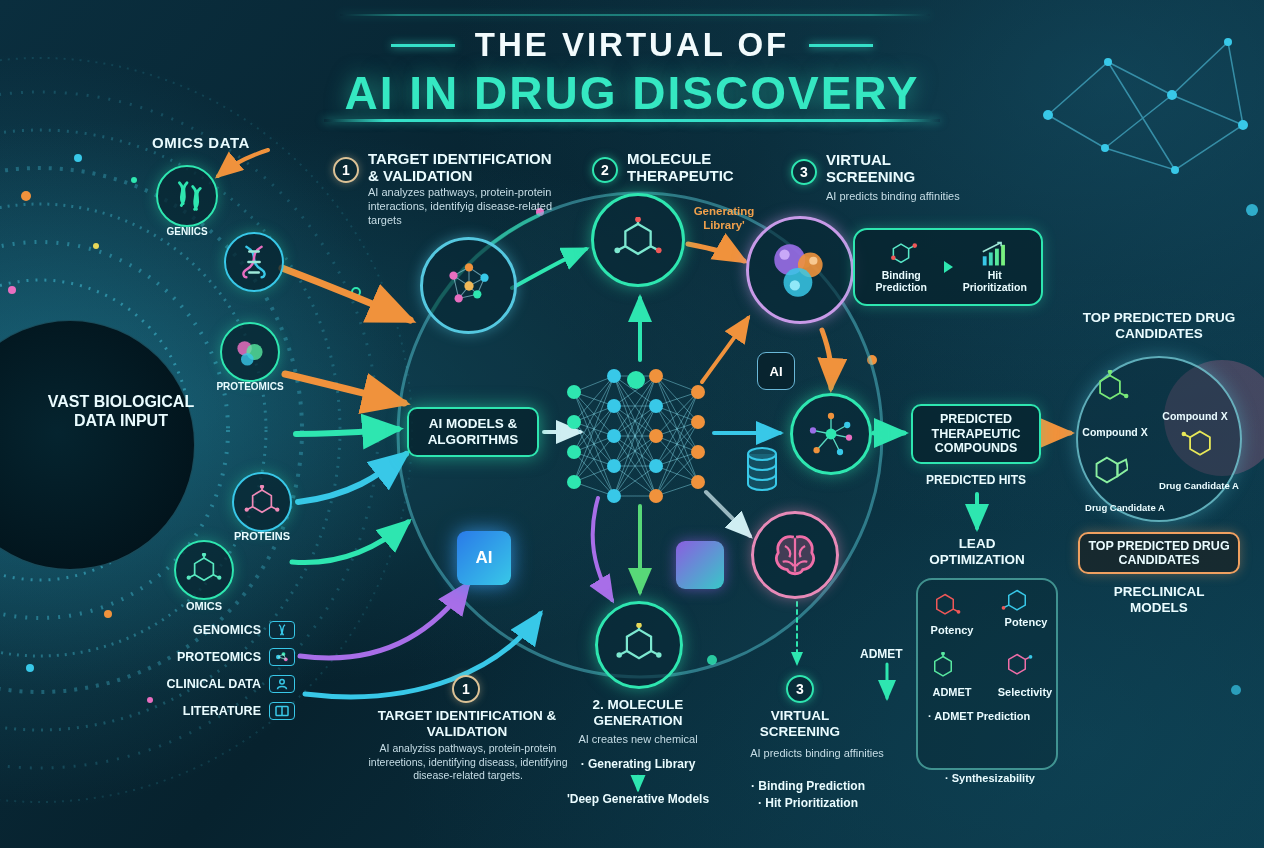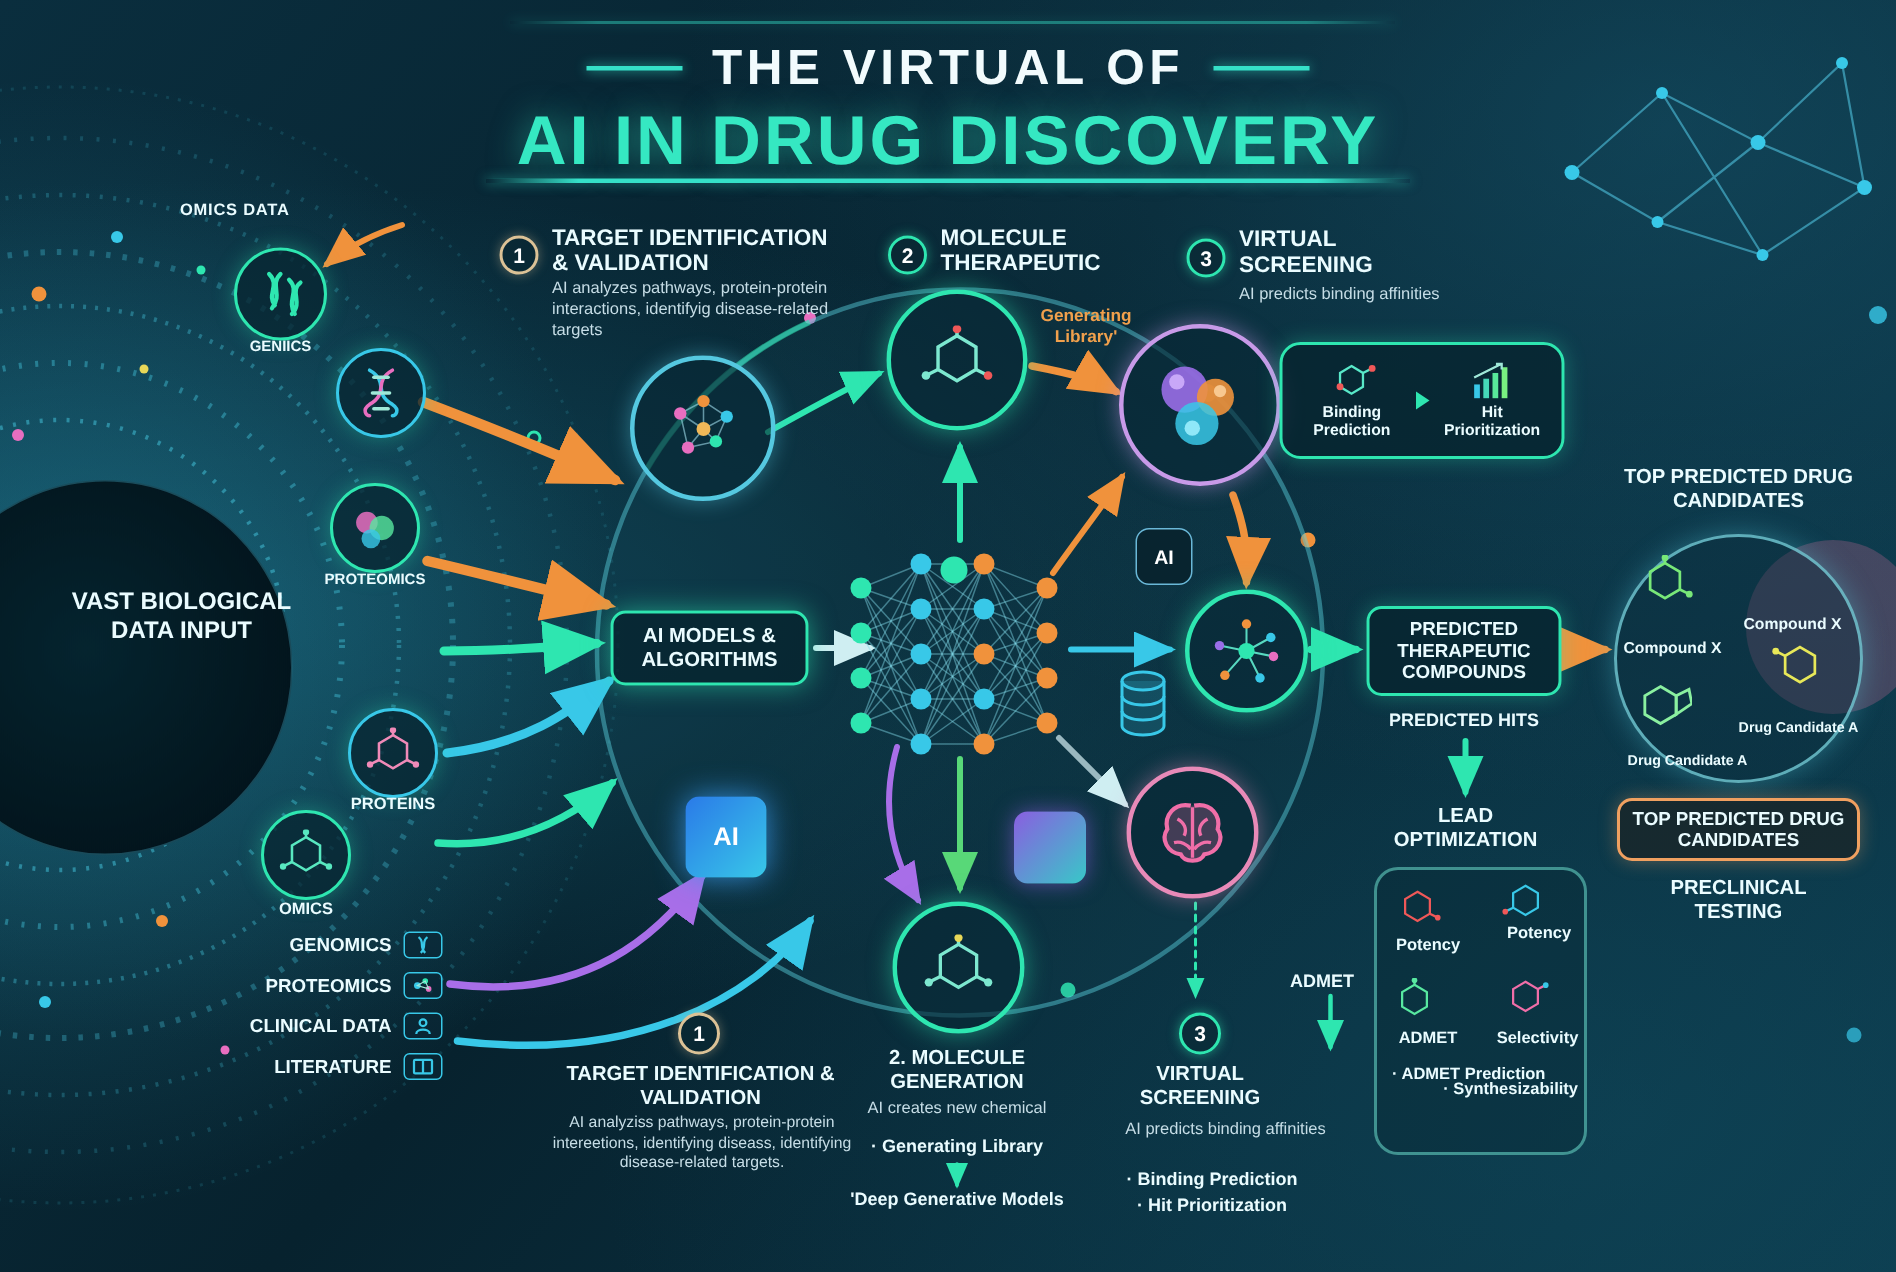--- a/index.html
+++ b/index.html
@@ -251,21 +251,21 @@
   <div class="abs" style="left:282px;top:26px;width:700px;">
     <div class="t-row">
       <span class="dash"></span>
       <div class="t1">THE VIRTUAL OF</div>
       <span class="dash"></span>
     </div>
     <div class="t2">AI IN DRUG DISCOVERY</div>
   </div>
   <div class="hline abs" style="left:324px;top:119px;width:616px;height:3px;"></div>
 
-  <div class="abs lbl" style="left:120px;top:134px;font-size:11px;letter-spacing:.5px;">OMICS DATA</div>
+  <div class="abs lbl" style="left:152px;top:134px;font-size:15px;letter-spacing:.5px;">OMICS DATA</div>
 
   <div class="abs icon-circle bt" style="left:156px;top:165px;width:62px;height:62px;">
     <svg width="38" height="38" viewBox="0 0 40 40" fill="none" stroke="#2ee6b0" stroke-width="3" stroke-linecap="round">
       <path d="M12,6 C20,14 10,20 16,28 M20,6 C12,14 22,20 14,30"></path>
       <path d="M26,10 C34,18 24,24 30,34 M34,12 C26,18 36,26 28,34"></path>
     </svg>
   </div>
   <div class="abs lbl" style="left:150px;top:226px;width:74px;font-size:10px;">GENIICS</div>
 
   <div class="abs icon-circle bc" style="left:224px;top:232px;width:60px;height:60px;">
@@ -526,21 +526,21 @@
         <line x1="33" y1="12.5" x2="40" y2="9"></line>
       </g>
       <circle cx="40" cy="9" r="2.5" fill="#38c8e8"></circle>
     </svg>
 
   <div class="abs lbl" style="left:922px;top:624px;width:60px;font-size:11px;">Potency</div>
   <div class="abs lbl" style="left:996px;top:616px;width:60px;font-size:11px;">Potency</div>
   <div class="abs lbl" style="left:922px;top:686px;width:60px;font-size:11px;">ADMET</div>
   <div class="abs lbl" style="left:992px;top:686px;width:66px;font-size:11px;">Selectivity</div>
   <div class="abs lbl" style="left:928px;top:710px;width:124px;font-size:11px;text-align:left;">· ADMET Prediction</div>
-  <div class="abs lbl" style="left:928px;top:720px;width:124px;font-size:11px;text-align:right;">· Synthesizability</div>
+  <div class="abs lbl" style="left:928px;top:772px;width:124px;font-size:11px;text-align:center;">· Synthesizability</div>
   <div class="abs lbl" style="left:860px;top:647px;width:52px;font-size:12px;text-align:left;">ADMET</div>
 
   <div class="abs lbl" style="left:1076px;top:310px;width:166px;font-size:13.5px;line-height:1.2;">TOP PREDICTED DRUG CANDIDATES</div>
 
   <div class="abs" style="left:1076px;top:356px;width:166px;height:166px;border-radius:50%;border:2.5px solid rgba(130,225,235,.7);background:rgba(12,45,60,.4);box-shadow:0 0 18px rgba(90,210,230,.35);"></div>
   <svg class="abs" style="left:1090px;top:370px;color:#78e878;" width="40" height="36" viewBox="0 0 44 40">
       <g fill="none" stroke="currentColor" stroke-width="2">
         <polygon points="22,6 33,12.5 33,25.5 22,32 11,25.5 11,12.5"></polygon>
         <line x1="22" y1="6" x2="22" y2="1"></line>
         <line x1="33" y1="25.5" x2="40" y2="29"></line>
@@ -563,21 +563,21 @@
     </svg>
 
   <div class="abs lbl" style="left:1078px;top:426px;width:74px;font-size:10.5px;">Compound X</div>
   <div class="abs lbl" style="left:1158px;top:410px;width:74px;font-size:10.5px;">Compound X</div>
   <div class="abs lbl" style="left:1156px;top:480px;width:86px;font-size:9.5px;">Drug Candidate A</div>
   <div class="abs lbl" style="left:1082px;top:502px;width:86px;font-size:9.5px;">Drug Candidate A</div>
 
   <div class="abs panel-orange" style="left:1078px;top:532px;width:162px;height:42px;display:flex;align-items:center;justify-content:center;">
     <div class="lbl" style="font-size:12.5px;line-height:1.15;">TOP PREDICTED DRUG CANDIDATES</div>
   </div>
-  <div class="abs lbl" style="left:1096px;top:584px;width:126px;font-size:13.5px;line-height:1.2;">PRECLINICAL TESTING</div>
+  <div class="abs lbl" style="left:1096px;top:584px;width:126px;font-size:13.5px;line-height:1.2;">PRECLINICAL MODELS</div>
 
   <div class="abs numcircle nc-tan" style="left:452px;top:675px;width:28px;height:28px;">
       <span>1</span>
     </div>
   <div class="abs lbl" style="left:376px;top:708px;width:182px;font-size:13.5px;line-height:1.15;">TARGET IDENTIFICATION &amp; VALIDATION</div>
   <div class="abs desc" style="left:368px;top:742px;width:200px;font-size:10.5px;line-height:1.3;">AI analyziss pathways, protein-protein intereetions, identifying diseass, identifying disease-related targets.</div>
 
   <div class="abs lbl" style="left:567px;top:697px;width:142px;font-size:13.5px;line-height:1.15;">2. MOLECULE GENERATION</div>
   <div class="abs desc" style="left:563px;top:733px;width:150px;font-size:11px;">AI creates new chemical</div>
   <div class="abs lbl" style="left:560px;top:757px;width:156px;font-size:12px;">· Generating Library</div>

